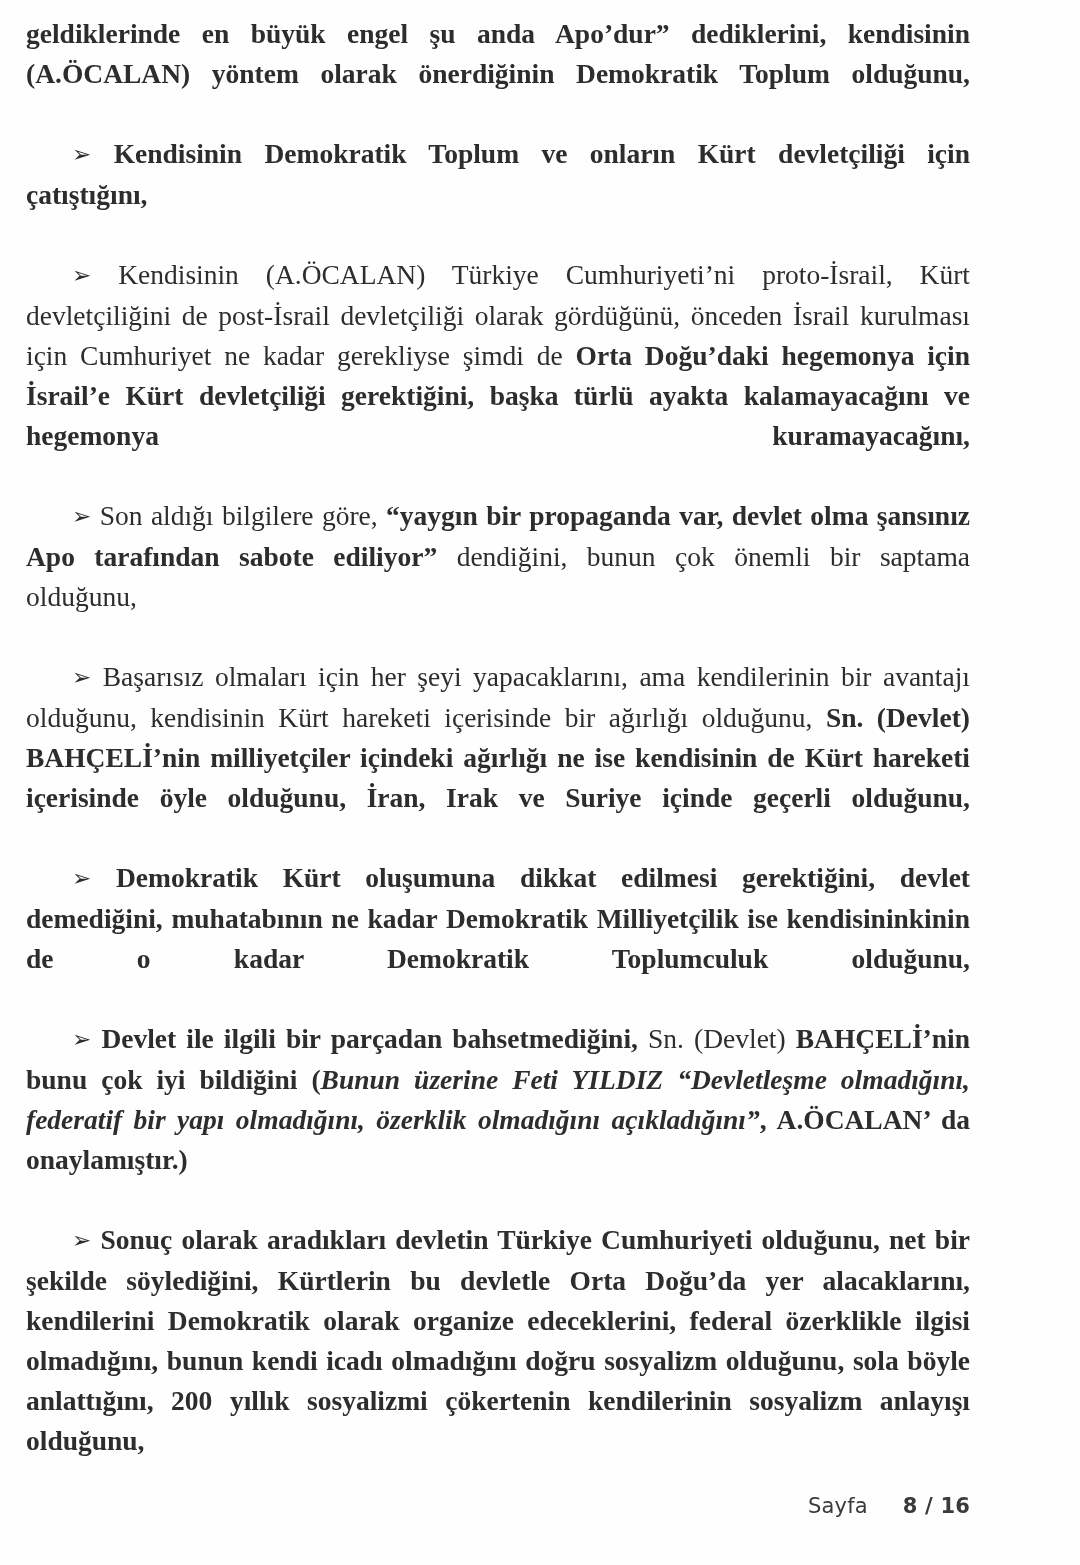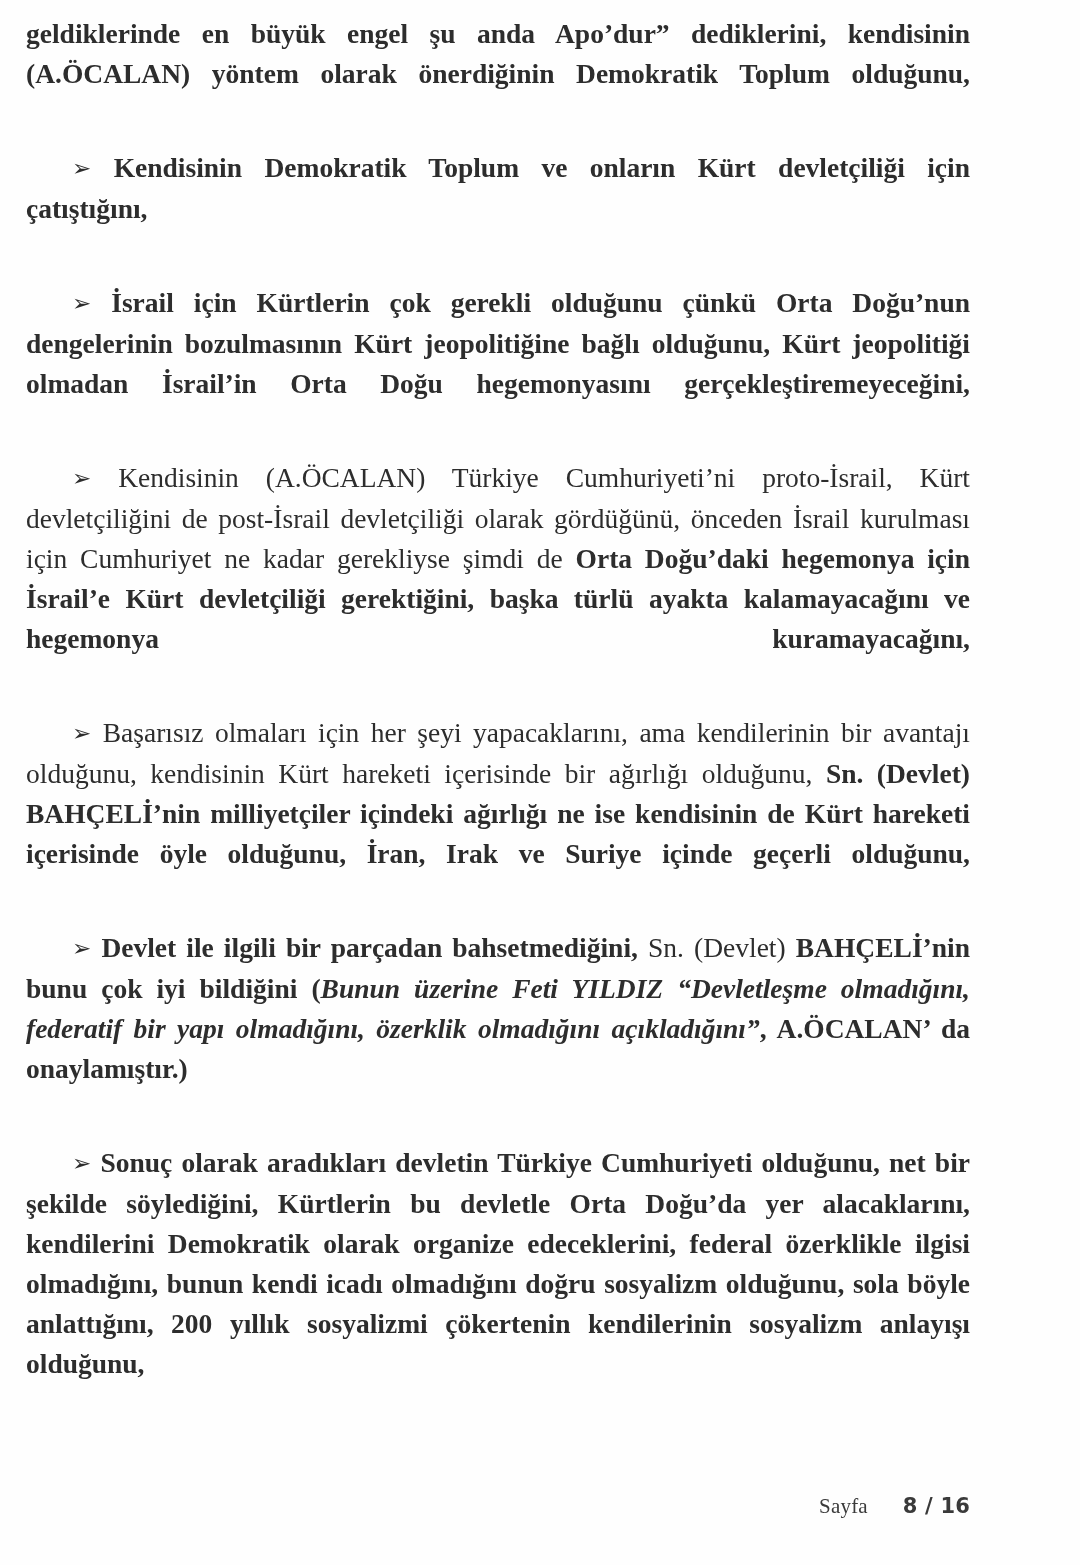--- a/index.html
+++ b/index.html
@@ -37,21 +37,20 @@
     text-align: justify;
     text-justify: inter-word;
     color: #2d2d2d;
     -webkit-font-smoothing: none;
   }
   p.para.cont {
     text-indent: 0;
   }
   p.para.bulleted {
     text-indent: 46px;
-    margin-top: 14px;
   }
   .bullet {
     font-family: "DejaVu Sans", sans-serif;
     font-size: 23px;
     font-weight: normal;
     letter-spacing: 0;
     position: relative;
     top: -1px;
   }
   .b { font-weight: bold; }
@@ -70,33 +69,34 @@
     left: 26px;
     top: 1494px;
     width: 944px;
     text-align: right;
     font-family: "DejaVu Sans", "Liberation Sans", sans-serif;
     font-size: 21px;
     color: #3a3a3a;
     letter-spacing: 0.2px;
   }
   #footer .pg-num { font-weight: bold; margin-left: 21px; }
-  #footer .pg-label { font-weight: normal; font-family: Liberation Serif, serif; }
+  #footer .pg-label { font-weight: normal; }
 </style>
 </head>
 <body>
 
 <div id="page">
 
   <div id="doc-body">
       <p class="para cont"><span class="b">geldiklerinde en büyük engel şu anda Apo’dur” dediklerini, kendisinin (A.ÖCALAN) yöntem olarak önerdiğinin Demokratik Toplum olduğunu,</span></p>
       <p class="para bulleted"><span class="bullet">➢</span> <span class="b">Kendisinin Demokratik Toplum ve onların Kürt devletçiliği için çatıştığını,</span></p>
-      <p class="para bulleted"><span class="bullet">➢</span> <span class="b">İsrail için Kürtlerin çok gerekli olduğunu çünkü Orta Doğu’nun dengelerinin bozulmasının Kürt jeopolitiğine bağlı olduğunu, Kürt jeopolitiği olmadan İsrail’in Orta Doğu hegemonyasını gerçekleştiremeyeceğini,</span></p>
       <p class="para bulleted"><span class="bullet">➢</span> <span class="n">Kendisinin (A.ÖCALAN) Türkiye Cumhuriyeti’ni proto-İsrail, Kürt devletçiliğini de post-İsrail devletçiliği olarak gördüğünü, önceden İsrail kurulması için Cumhuriyet ne kadar gerekliyse şimdi de </span><span class="b">Orta Doğu’daki hegemonya için İsrail’e Kürt devletçiliği gerektiğini, başka türlü ayakta kalamayacağını ve hegemonya kuramayacağını,</span></p>
+      <p class="para bulleted"><span class="bullet">➢</span> <span class="n">Son aldığı bilgilere göre, </span><span class="b">“yaygın bir propaganda var, devlet olma şansınız Apo tarafından sabote ediliyor”</span><span class="n"> dendiğini, bunun çok önemli bir saptama olduğunu,</span></p>
       <p class="para bulleted"><span class="bullet">➢</span> <span class="n">Başarısız olmaları için her şeyi yapacaklarını, ama kendilerinin bir avantajı olduğunu, kendisinin Kürt hareketi içerisinde bir ağırlığı olduğunu, </span><span class="b">Sn. (Devlet) BAHÇELİ’nin milliyetçiler içindeki ağırlığı ne ise kendisinin de Kürt hareketi içerisinde öyle olduğunu, İran, Irak ve Suriye içinde geçerli olduğunu,</span></p>
+      <p class="para bulleted"><span class="bullet">➢</span> <span class="b">Demokratik Kürt oluşumuna dikkat edilmesi gerektiğini, devlet demediğini, muhatabının ne kadar Demokratik Milliyetçilik ise kendisininkinin de o kadar Demokratik Toplumculuk olduğunu,</span></p>
       <p class="para bulleted"><span class="bullet">➢</span> <span class="b">Devlet ile ilgili bir parçadan bahsetmediğini, </span><span class="n">Sn. (Devlet) </span><span class="b">BAHÇELİ’nin bunu çok iyi bildiğini (</span><span class="bi">Bunun üzerine Feti YILDIZ “Devletleşme olmadığını, federatif bir yapı olmadığını, özerklik olmadığını açıkladığını”</span><span class="b">,  A.ÖCALAN’ da onaylamıştır.)</span></p>
       <p class="para bulleted"><span class="bullet">➢</span> <span class="b">Sonuç olarak aradıkları devletin Türkiye Cumhuriyeti olduğunu, net bir şekilde söylediğini, Kürtlerin bu devletle Orta Doğu’da yer alacaklarını, kendilerini Demokratik olarak organize edeceklerini, federal özerklikle ilgisi olmadığını, bunun kendi icadı olmadığını doğru sosyalizm olduğunu, sola böyle anlattığını, 200 yıllık sosyalizmi çökertenin kendilerinin sosyalizm anlayışı olduğunu,</span></p>
     </div>
 
   <div id="footer">
     <span class="pg-label">Sayfa</span>
     <span>&nbsp;</span><span class="pg-num">8 / 16</span>
   </div>
 
 </div>

